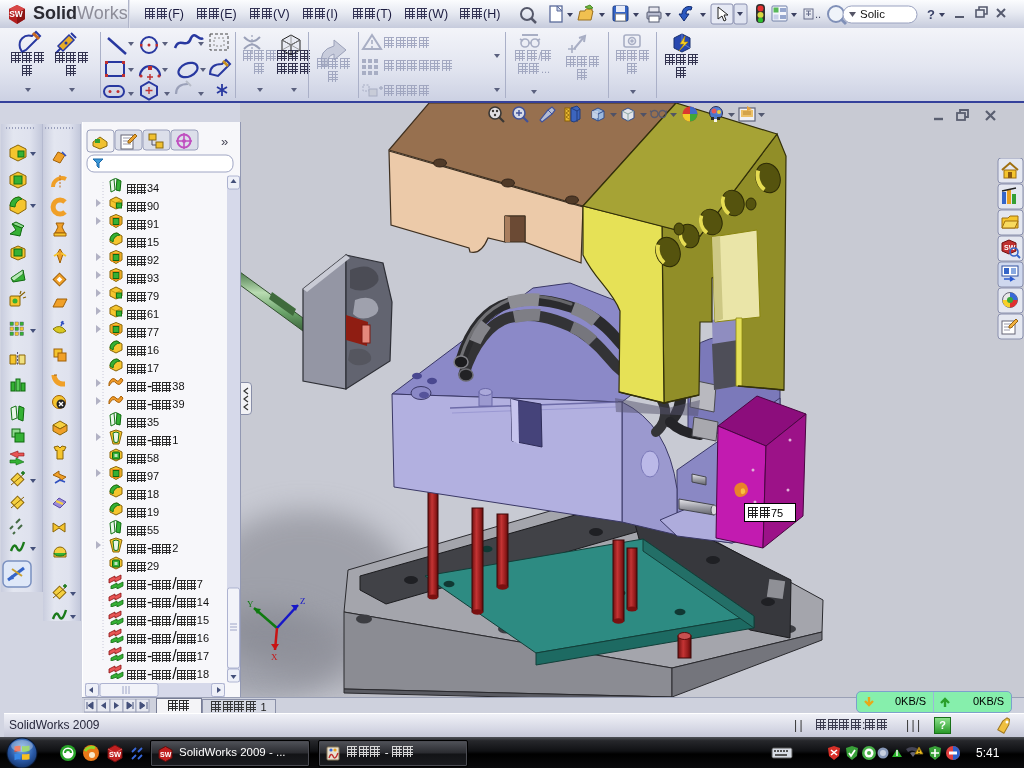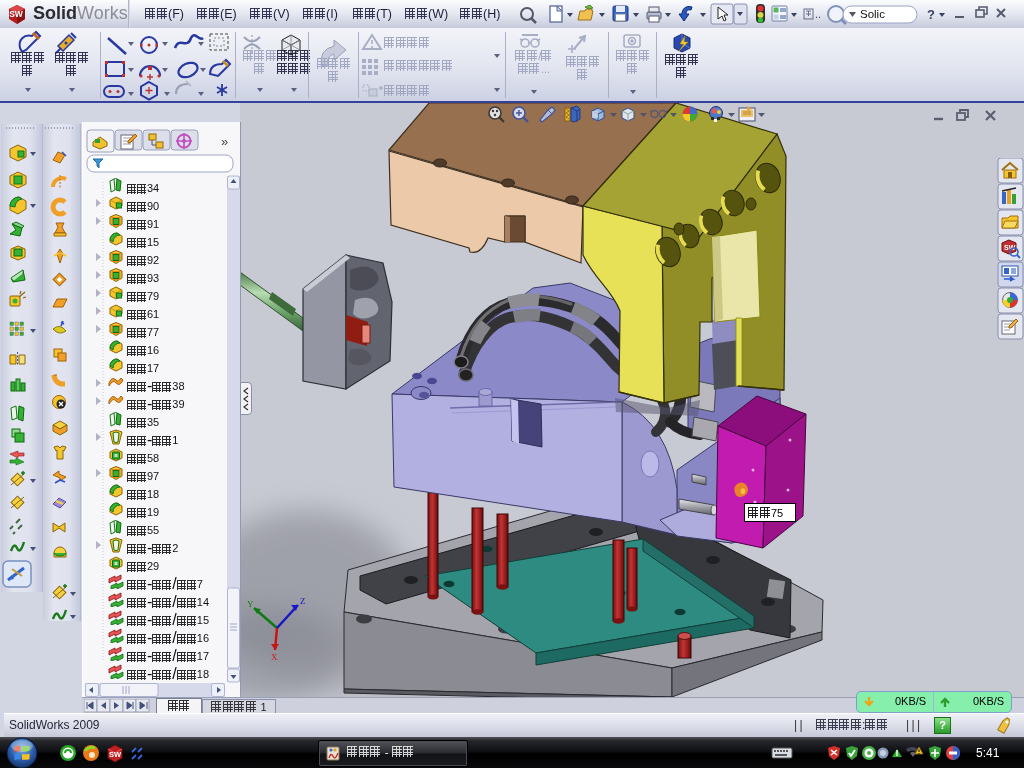--- a/index.html
+++ b/index.html
@@ -996,20 +996,27 @@
 <circle cx="32" cy="10" r="8" fill="#e87818"></circle>
         <path d="M26,8 a8,8 0 0 1 10,-3" fill="none" stroke="#90d828" stroke-width="3"></path>
         <circle cx="33" cy="12" r="3" fill="#f8e8c8"></circle>
 <g transform="translate(47,1)">
           <path d="M2,5 l7,-4 7,4 0,9 -7,4 -7,-4Z" fill="#c02020" stroke="#701010"></path>
           <path d="M2,5 l7,4 7,-4" fill="none" stroke="#e06060"></path>
           <text x="3" y="13" font-size="7.5" fill="#fff" font-weight="bold">SW</text>
         </g>
 <path d="M73,9 l4,-4 m-4,11 l4,-4 m2,-3 l4,-4 m-4,11 l4,-4" stroke="#3868d8" stroke-width="1.8" fill="none"></path>
 </svg>
+<div class="tkbtn" style="left:150px;width:158px">
+<svg class="abs" style="left:6px;top:4px" width="17" height="17" viewBox="0 0 17 17">
+          <path d="M2,5 l6.5,-3.5 6.5,3.5 0,8 -6.5,3.5 -6.5,-3.5Z" fill="#c02020" stroke="#5e0c0c"></path>
+          <text x="3" y="12" font-size="7" fill="#fff" font-weight="bold">SW</text>
+        </svg>
+<div class="abs" style="left:28px;top:5px;white-space:nowrap">SolidWorks 2009 - ...</div>
+</div>
 <div class="tkbtn" style="left:318px;width:148px">
 <svg class="abs" style="left:6px;top:4px" width="17" height="17" viewBox="0 0 17 17">
           <rect x="2" y="2" width="12" height="13" rx="1" fill="#e8e0d0" stroke="#887858"></rect>
           <path d="M4,13 q2,-6 4,-2 q2,5 5,-3" stroke="#c03030" stroke-width="1.4" fill="none"></path>
           <circle cx="6" cy="5" r="1.6" fill="#3868d8"></circle>
           <circle cx="10" cy="5" r="1.6" fill="#e8a020"></circle>
         </svg>
 <div class="abs" style="left:28px;top:5px;white-space:nowrap;color:#fff"><span class="c" style="color:#eee"></span><span class="c" style="color:#eee"></span><span class="c" style="color:#eee"></span> - <span class="c" style="color:#eee"></span><span class="c" style="color:#eee"></span></div>
 </div>
 <svg class="abs" style="left:770px;top:9px" width="24" height="14" viewBox="0 0 24 14">

